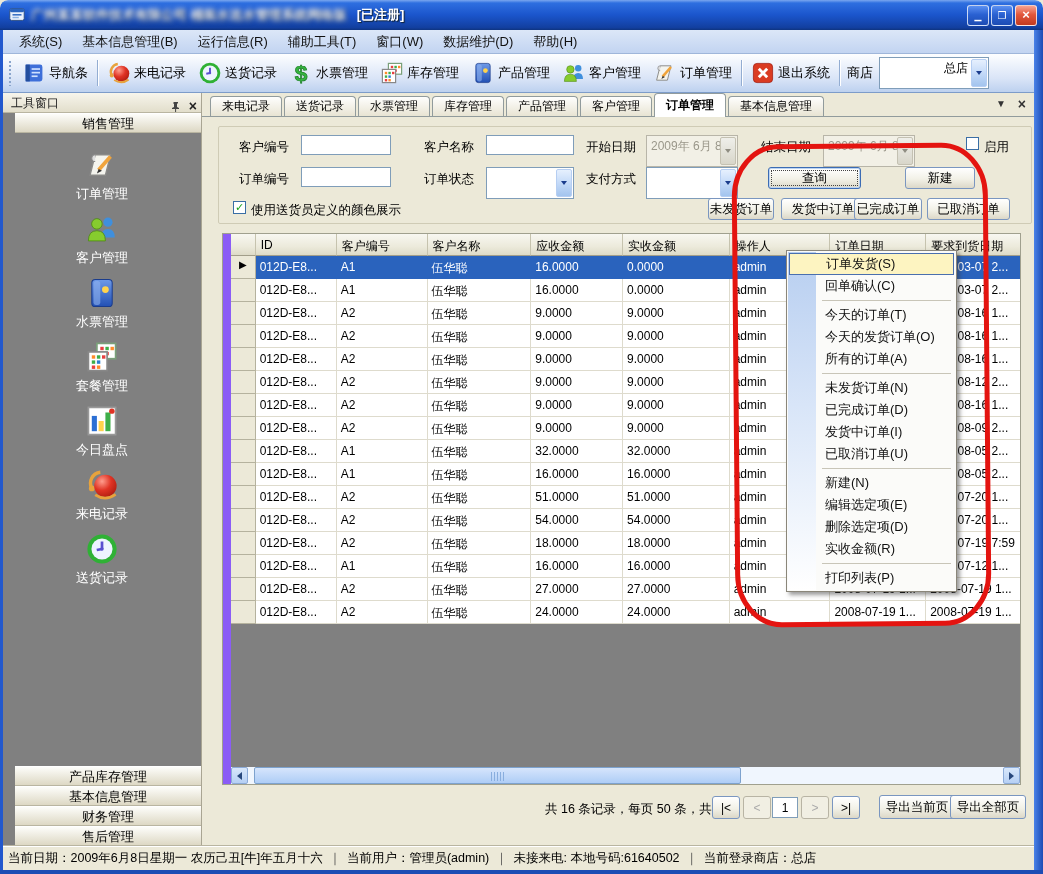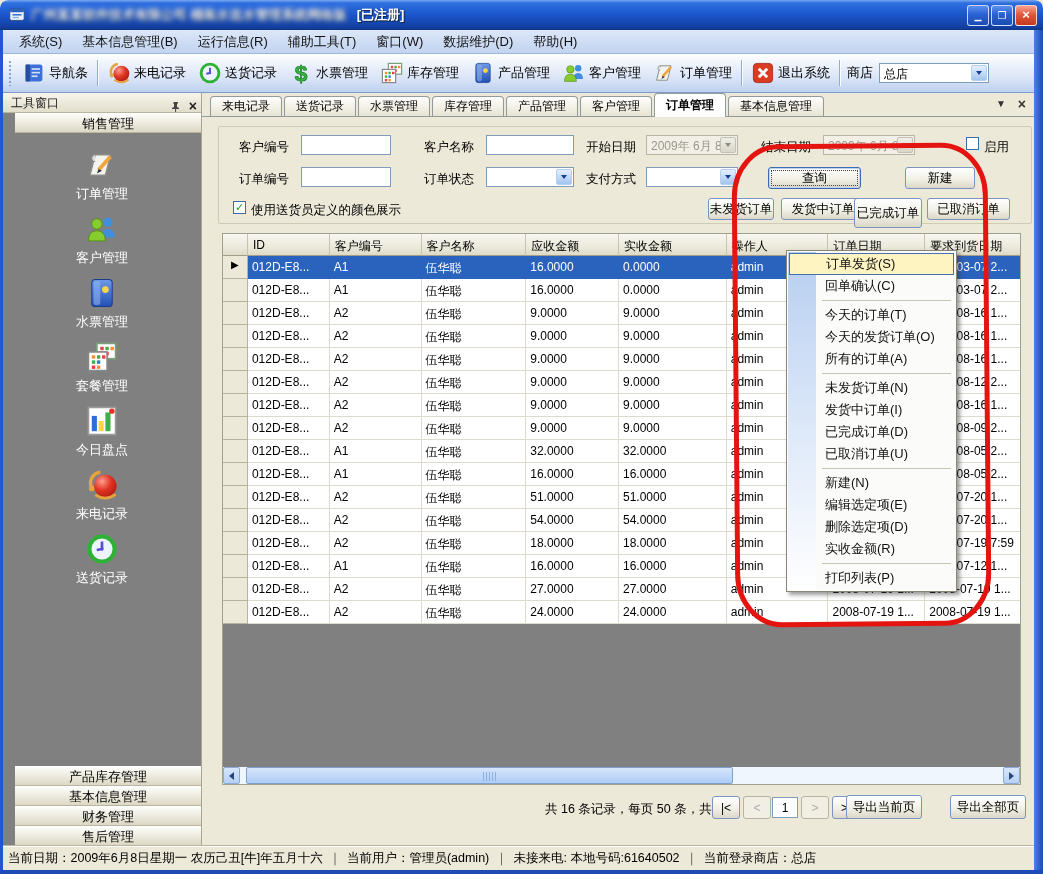--- a/index.html
+++ b/index.html
@@ -41,21 +41,21 @@
     position:absolute; left:3px; right:9px; top:54px; height:39px;
     background:linear-gradient(180deg,#fdfeff,#d9e4f7 65%,#bdd1ef);
     border-bottom:1px solid #7d9cc9; display:flex; align-items:center; padding-left:2px;
   }
   .grip { width:5px; height:26px; margin:0 3px;
     background-image:radial-gradient(circle,#8aa5cc 1px,transparent 1.2px); background-size:4px 4px; }
   .titem { display:flex; align-items:center; gap:3px; padding:3px 6px; font-size:13px; color:#000; }
   .titem svg { width:24px; height:24px; }
   .tsep { width:1px; height:26px; background:#93add2; margin:0 3px; box-shadow:1px 0 0 #fff; }
   .shop { display:flex; align-items:center; gap:6px; font-size:13px; margin-left:4px; }
-  .combo { position:relative; background:#fff; border:1px solid #7f9db9; height:20px; }
+  .combo { position:relative; background:#fff; border:1px solid #7f9db9; height:32px;text-align:right; }
   .combo .cval { font-size:12px; padding:2px 20px 0 4px; display:block; white-space:nowrap; overflow:hidden; }
   .combo .cbtn { position:absolute; right:1px; top:1px; bottom:1px; width:16px;
     background:linear-gradient(180deg,#e6f0fe,#c4daf8 50%,#a3c4ee); border:1px solid #b6cef2; border-radius:2px;
     display:flex; align-items:center; justify-content:center; }
   .tri-d { width:0; height:0; border-left:3.5px solid transparent; border-right:3.5px solid transparent; border-top:4.5px solid #1a3c8c; }
   .combo.dis { background:#f2f0e6; border-color:#b8b5a8; }
   .combo.dis .cval { color:#9a978a; }
   .combo.dis .cbtn { background:linear-gradient(180deg,#efefea,#d8d6ca); border-color:#c4c1b2; }
   .combo.dis .tri-d { border-top-color:#8f8d82; }
   
@@ -90,21 +90,21 @@
   .tinput { position:absolute; height:20px; background:#fff; border:1px solid #7f9db9; font-size:12px; padding:0 3px;
     font-family:"Liberation Sans","DejaVu Sans",sans-serif; }
   .xpbtn { display:flex; align-items:center; justify-content:center; font-size:12.5px; color:#000;
     background:linear-gradient(180deg,#ffffff,#f2f1e7 55%,#dcd8c8); border:1px solid #7a96c0; border-radius:3px; }
   .xpbtn.foc { border-color:#3c6cb4; outline:1px dotted #444; outline-offset:-4px;
     box-shadow:inset 0 0 0 1px #bcd4f2; }
   .cbx { width:13px; height:13px; background:#fff; border:1px solid #3a6ea5; display:inline-flex;
     align-items:center; justify-content:center; font-size:11px; color:#18a118; font-weight:bold; }
   
   .gridwrap { position:absolute; left:20px; top:116px; width:799px; height:552px;
-    background:#8b5cf6; border:1px solid #a0a08e; display:flex; flex-direction:column; }
+    background:#8b5cf6; border:1px solid #a0a08e; display:flex; flex-direction:column;padding-left:8px; }
   .ghead { display:flex; height:22px; flex:0 0 auto; }
   .hc { background:linear-gradient(180deg,#f8f7f1,#eceadb 60%,#dedbc8);
     border-right:1px solid #c6c3ae; border-bottom:1px solid #a29e8a;
     font-size:12px; padding:4px 0 0 5px; white-space:nowrap; overflow:hidden; }
   .grow { display:flex; height:23px; flex:0 0 auto; }
   .gc { background:#fff; border-right:1px solid #dedbcd; border-bottom:1px solid #dedbcd;
     font-size:12px; padding:4px 2px 0 4px; white-space:nowrap; overflow:hidden; color:#000; }
   .rh { background:#ece9d8; border-right:1px solid #b5b29e; border-bottom:1px solid #b5b29e;
     text-align:center; padding:3px 0 0; font-size:10px; }
   .sel .gc:not(.rh) { background:#2a63bd; border-color:#2a63bd; color:#fff; }
@@ -470,21 +470,21 @@
         </div>
 
       <span class="cbx" style="position:absolute;left:14px;top:74px;">✓</span>
       <span class="flabel" style="left:32px;top:75px;">使用送货员定义的颜色展示</span>
       <div class="xpbtn" style="position:absolute;left:489px;top:71px;width:66px;height:22px;">
           <span>未发货订单</span>
         </div>
       <div class="xpbtn" style="position:absolute;left:562px;top:71px;width:84px;height:22px;">
           <span>发货中订单</span>
         </div>
-      <div class="xpbtn" style="position:absolute;left:635px;top:71px;width:68px;height:30px;">
+      <div class="xpbtn" style="position:absolute;left:635px;top:71px;width:68px;height:22px;">
           <span>已完成订单</span>
         </div>
       <div class="xpbtn" style="position:absolute;left:708px;top:71px;width:83px;height:22px;">
           <span>已取消订单</span>
         </div>
     </div>
 
     <div class="gridwrap">
       <div class="ghead">
         <div class="hc c0"></div>
@@ -688,40 +688,40 @@
     <div class="cmenu">
       <div class="cmstrip"></div>
       <div class="mi hl">订单发货(S)</div>
       <div class="mi">回单确认(C)</div>
       <div class="msep"></div>
       <div class="mi">今天的订单(T)</div>
       <div class="mi">今天的发货订单(O)</div>
       <div class="mi">所有的订单(A)</div>
       <div class="msep"></div>
       <div class="mi">未发货订单(N)</div>
+      <div class="mi">已完成订单(D)</div>
       <div class="mi">发货中订单(I)</div>
-      <div class="mi">已完成订单(D)</div>
       <div class="mi">已取消订单(U)</div>
       <div class="msep"></div>
       <div class="mi">新建(N)</div>
       <div class="mi">编辑选定项(E)</div>
       <div class="mi">删除选定项(D)</div>
       <div class="mi">实收金额(R)</div>
       <div class="msep"></div>
       <div class="mi">打印列表(P)</div>
     </div>
 
     <div class="pgbar">
       <span class="pgtext">共 16 条记录，每页 50 条，共 1 页</span>
       <div class="xpbtn pgbtn" style="left:510px;">|&lt;</div>
       <div class="xpbtn pgbtn off" style="left:541px;">&lt;</div>
       <input class="pgbox" value="1" style="">
       <div class="xpbtn pgbtn off" style="left:599px;">&gt;</div>
       <div class="xpbtn pgbtn" style="left:630px;">&gt;|</div>
-      <div class="xpbtn expbtn" style="left:644px;">
+      <div class="xpbtn expbtn" style="left:677px;">
           <span>导出当前页</span>
         </div>
       <div class="xpbtn expbtn" style="left:748px;">
           <span>导出全部页</span>
         </div>
     </div>
   </div>
 </div>
 
 <div class="statusbar">

